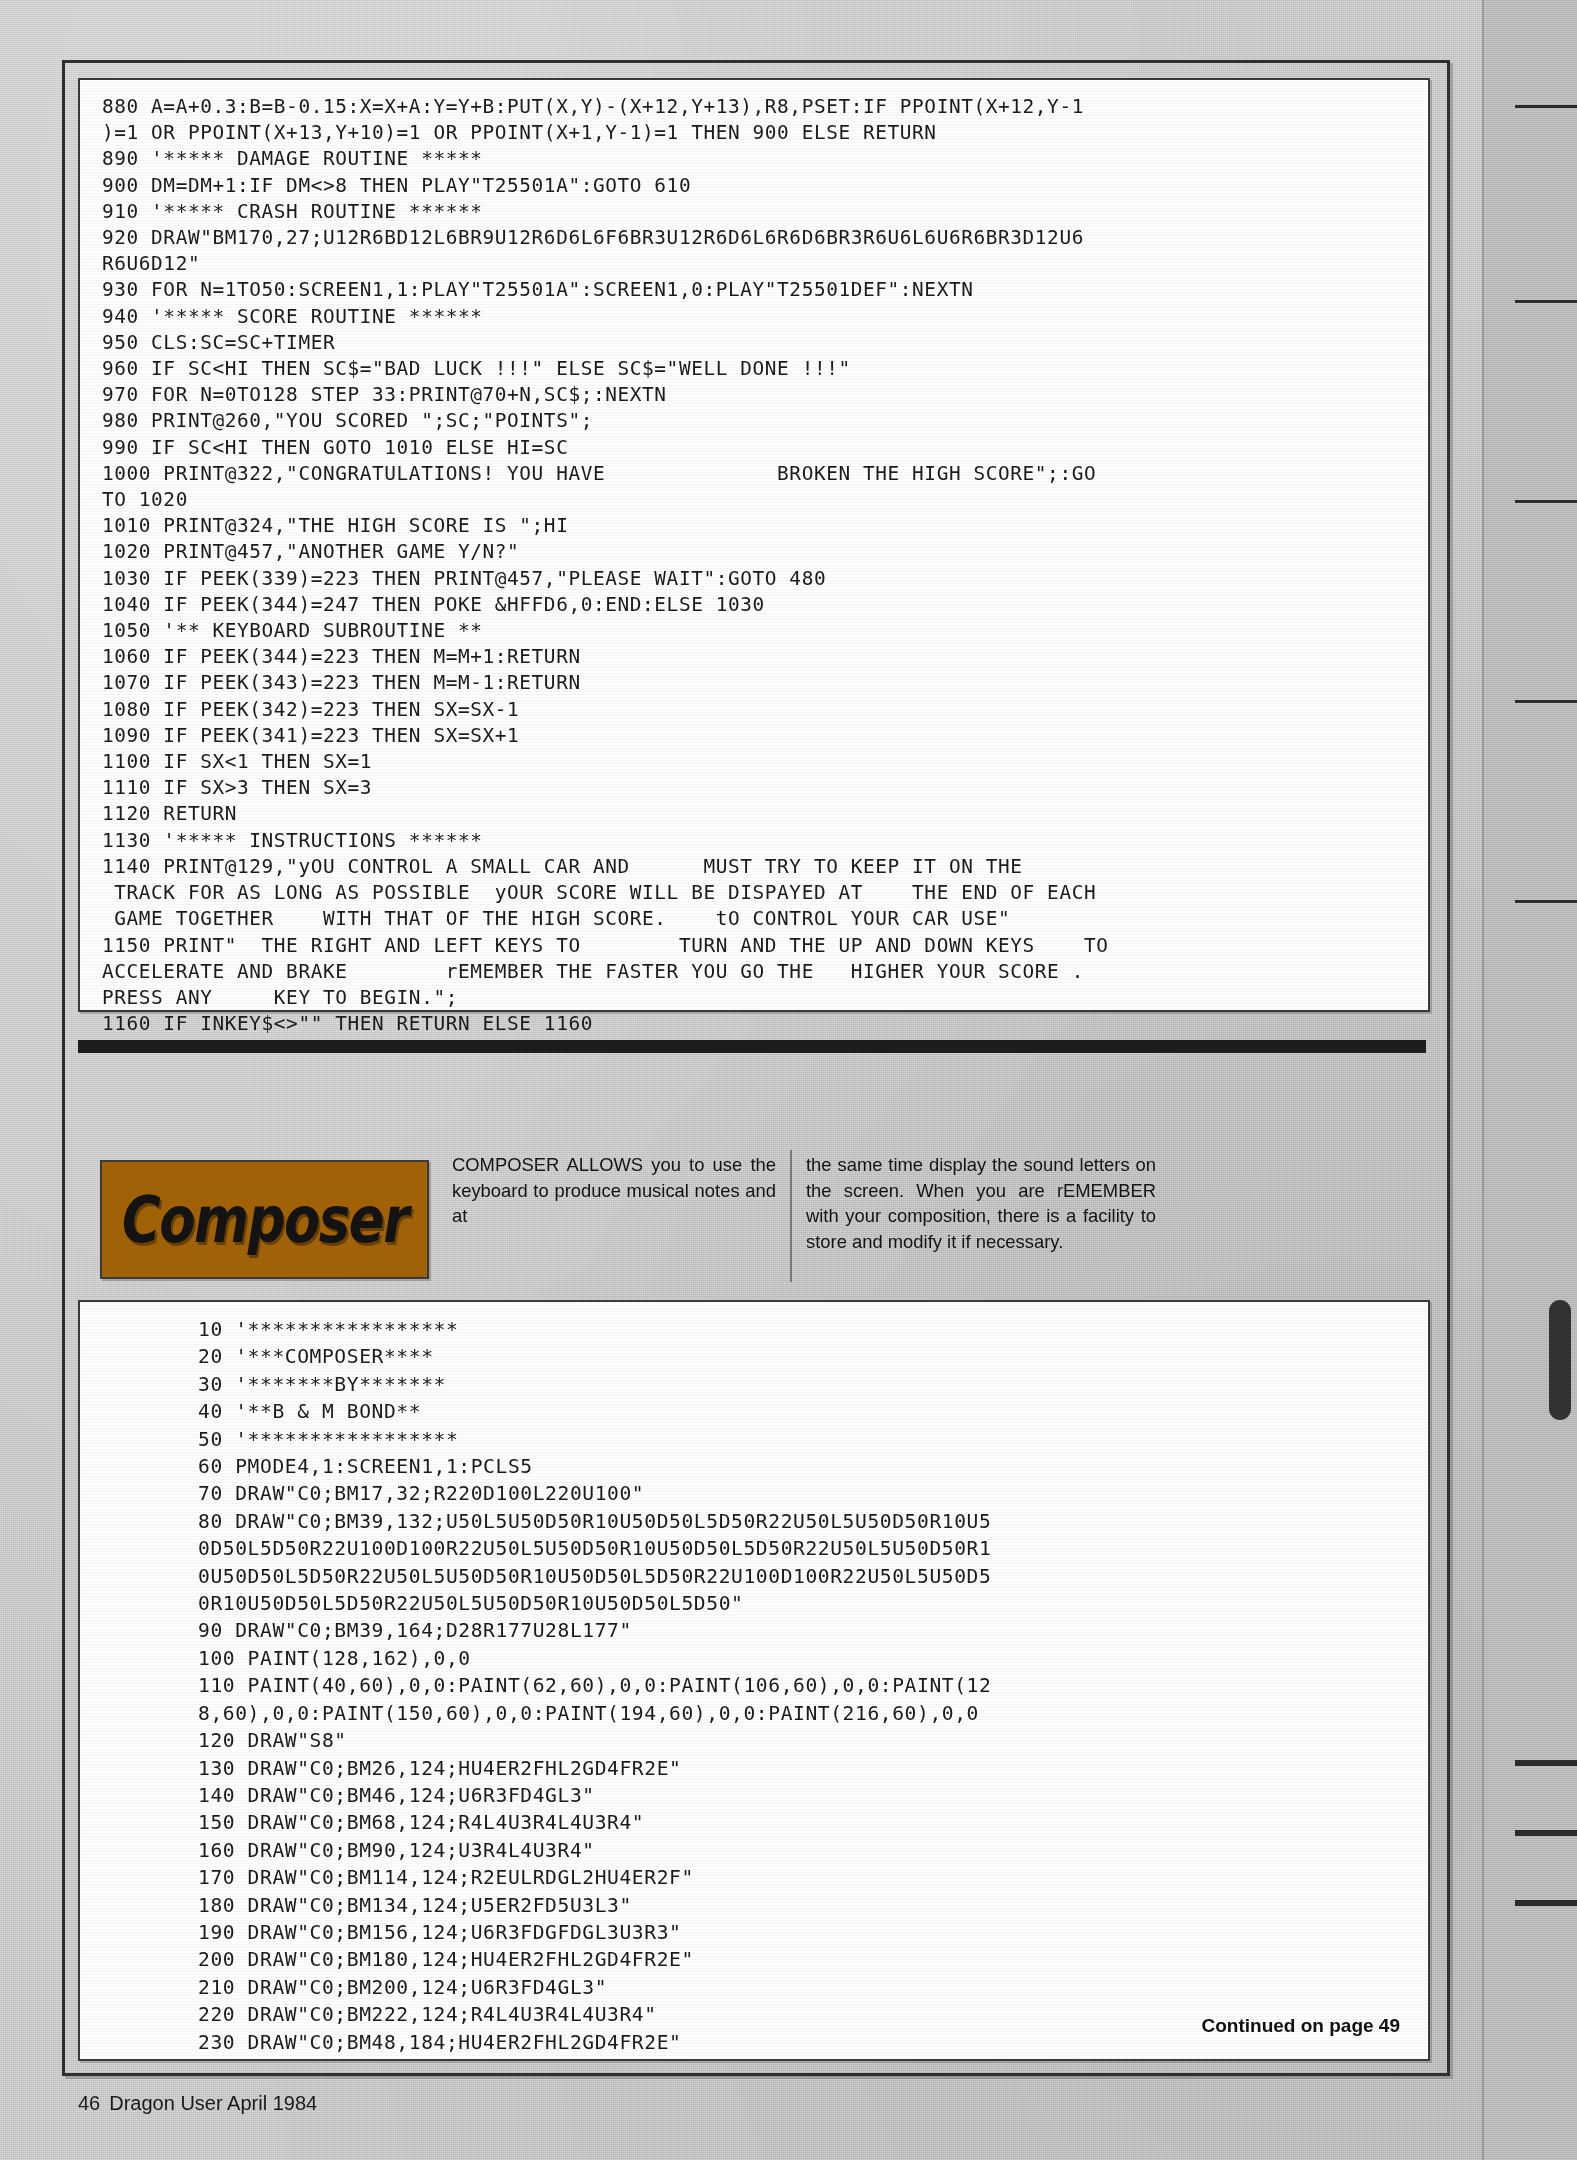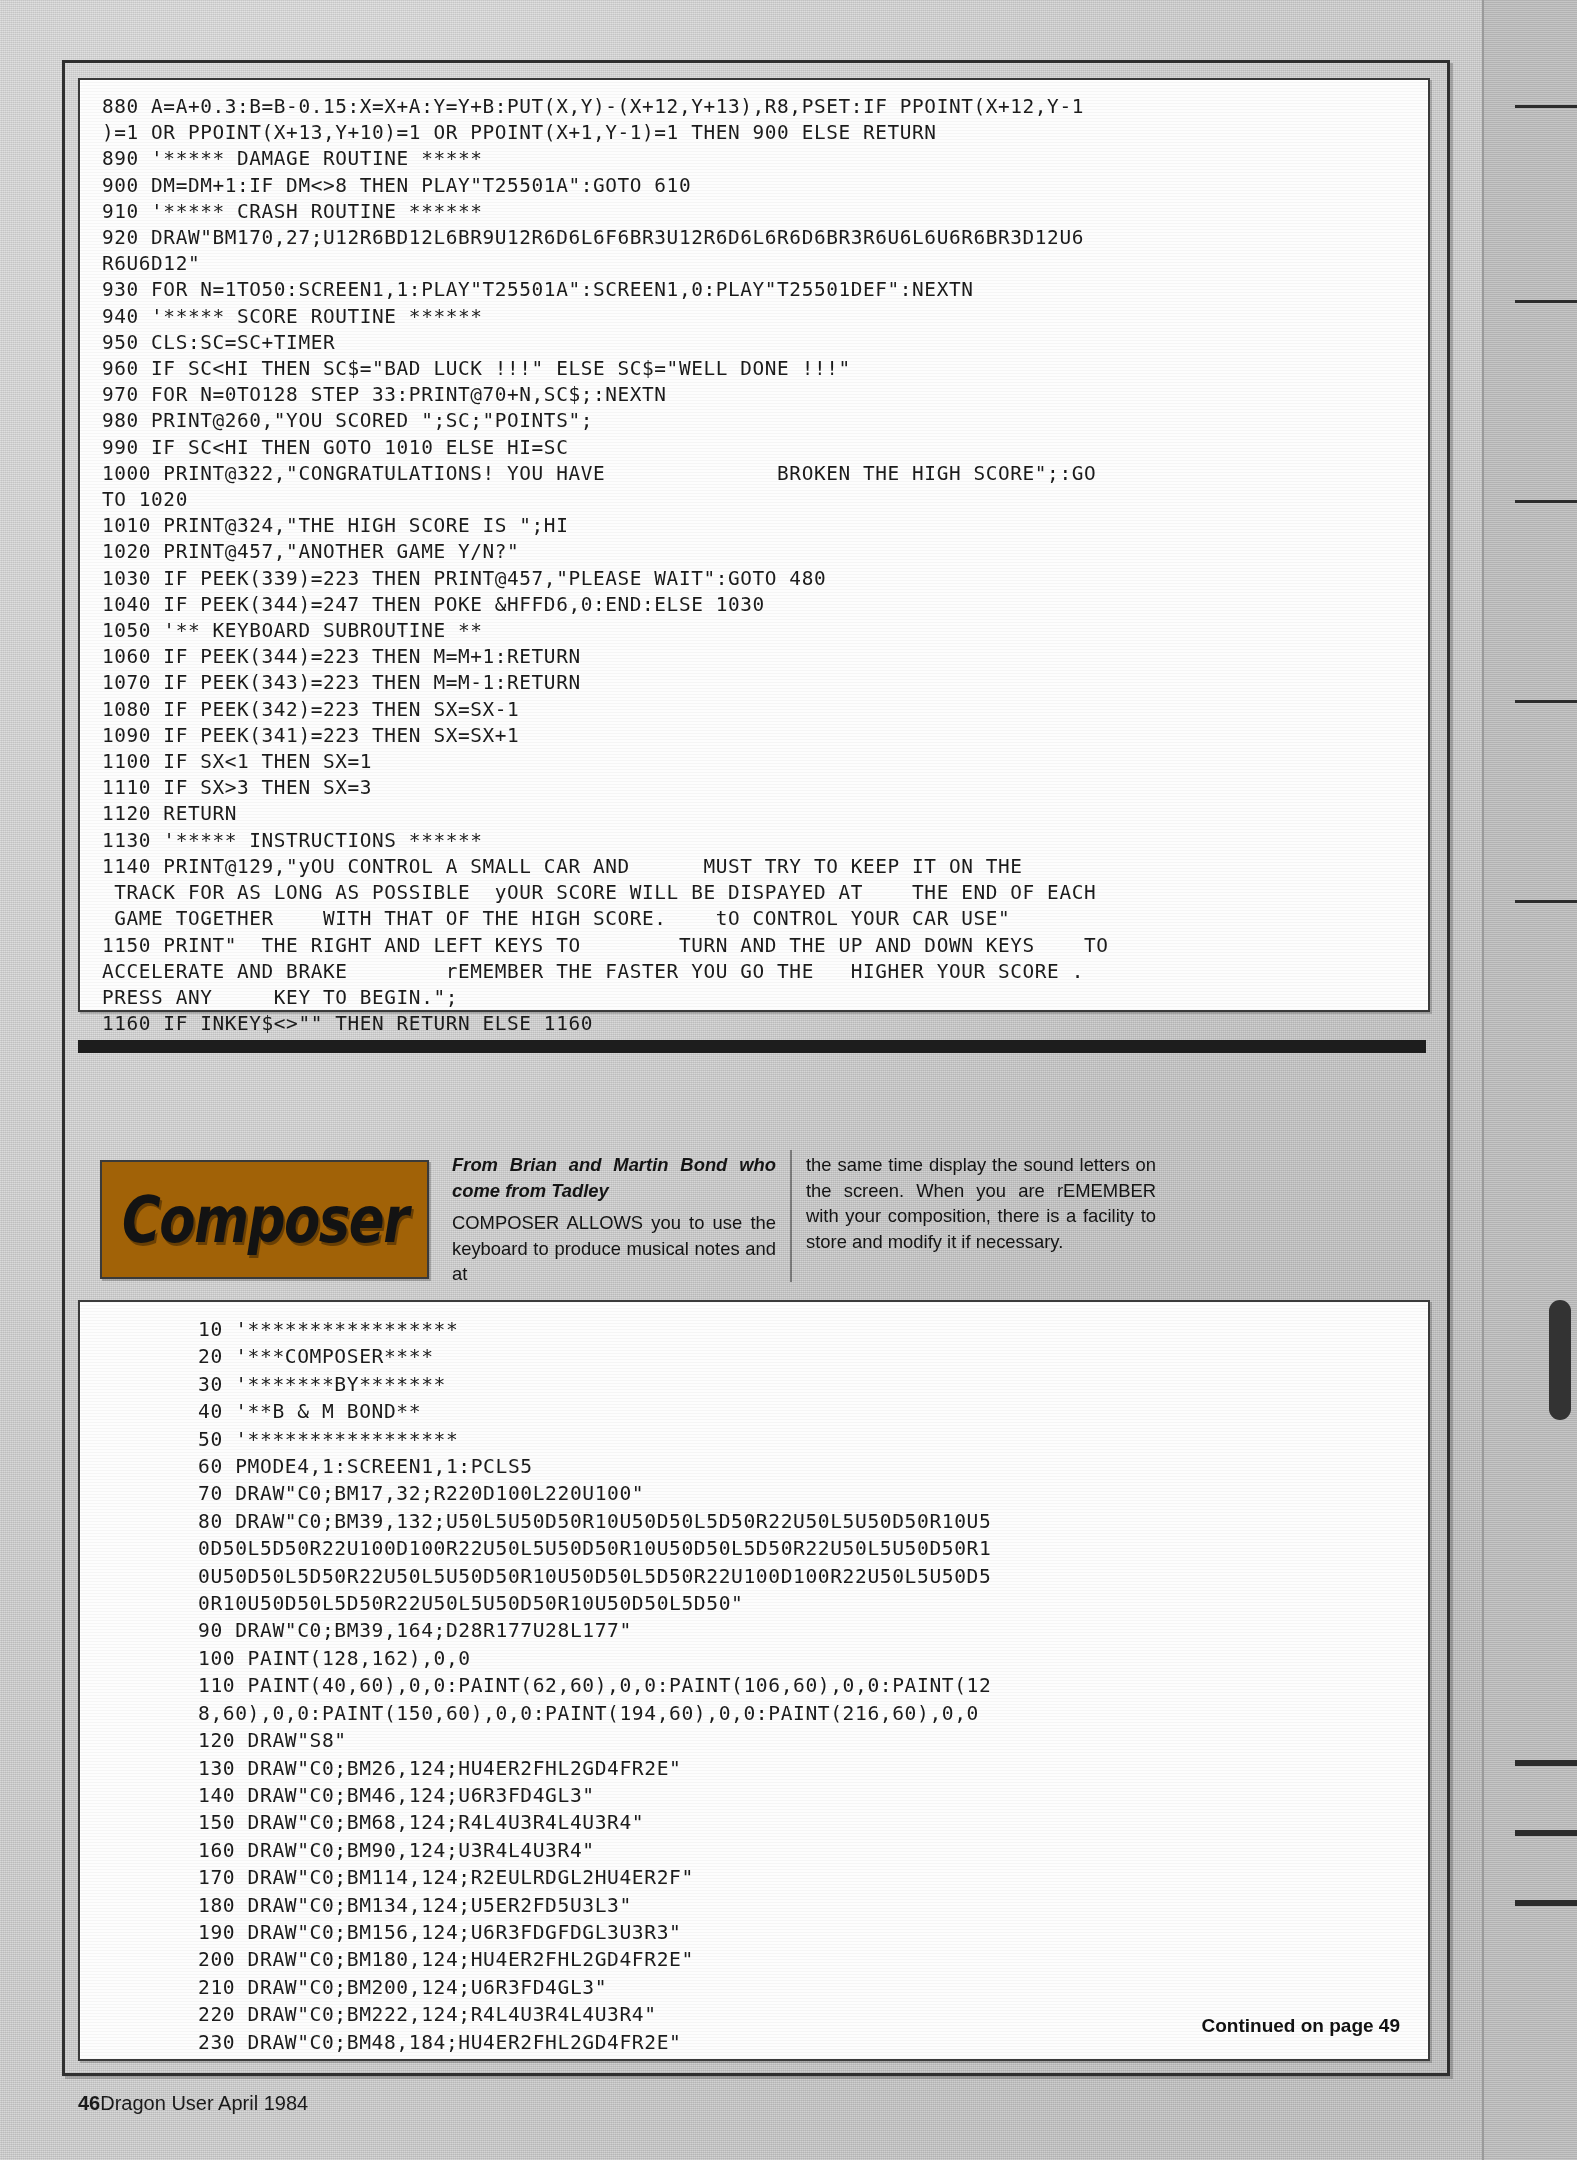--- a/index.html
+++ b/index.html
@@ -147,21 +147,21 @@
     color: #111;
   }
 
   .footer {
     position: absolute;
     left: 78px; top: 2092px;
     font-family: "Liberation Sans", sans-serif;
     font-size: 20px;
     color: #1a1a1a;
   }
-  .footer .pg { margin-right: 0; font-weight: bold; }
+  .footer .pg { margin-right: 9px; }
 
   
   .blurb-divider {
     position: absolute;
     left: 790px; top: 1150px;
     width: 2px; height: 132px;
     background: rgba(60,60,60,0.55);
   }
 </style>
 </head>
@@ -225,21 +225,20 @@
 
 <div class="head-rule"></div>
 
 <div class="logo-box">
   <span class="logo-text">Composer</span>
 </div>
 
 <div class="blurb-divider"></div>
 
 <div class="blurb-col" id="blurb-col-1">
-  <span class="blurb-italic">From Brian and Martin Bond who come from Tadley</span>
   <span class="blurb-lead">COMPOSER ALLOWS you to use the keyboard to produce musical notes and at</span>
 </div>
 
 <div class="blurb-col" id="blurb-col-2">
   <span>the same time display the sound letters on the screen. When you are rEMEMBER with your composition, there is a facility to store and modify it if necessary.</span>
 </div>
 
 <div class="listing" id="listing-two">
   <pre class="code">10 '*****************
 20 '***COMPOSER****

